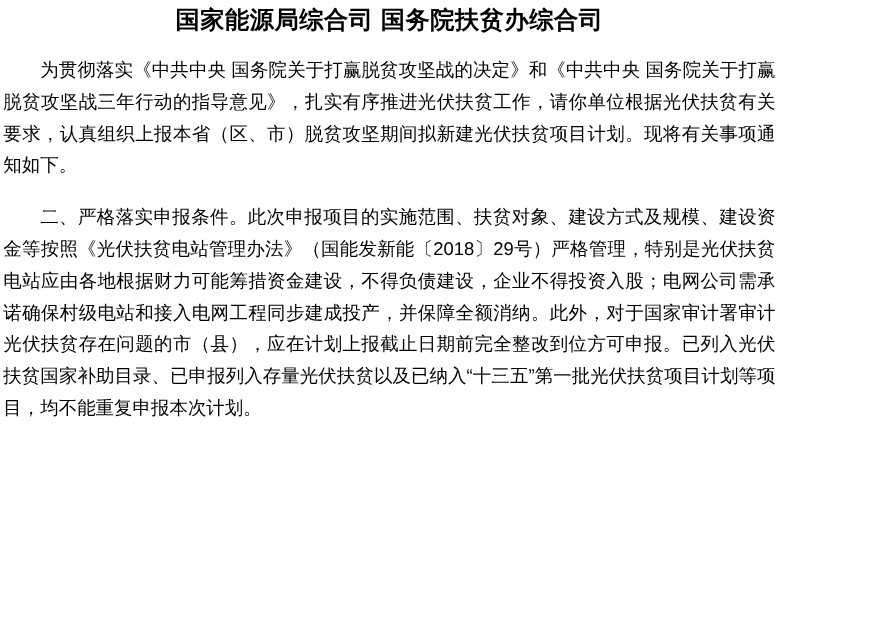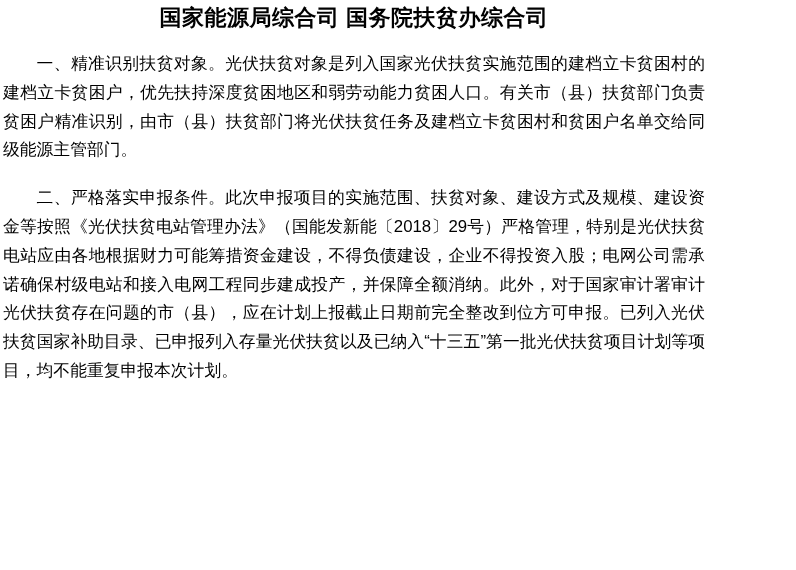--- a/index.html
+++ b/index.html
@@ -55,18 +55,18 @@
 </head>
 <body>
 
 <div class="page">
 
   <div class="doc-title line1">国家能源局综合司 国务院扶贫办综合司</div>
 
 
 
 
+  <p class="para">为贯彻落实《中共中央 国务院关于打赢脱贫攻坚战的决定》和《中共中央 国务院关于打赢脱贫攻坚战三年行动的指导意见》，扎实有序推进光伏扶贫工作，请你单位根据光伏扶贫有关要求，认真组织上报本省（区、市）脱贫攻坚期间拟新建光伏扶贫项目计划。现将有关事项通知如下。</p>
 
-  <p class="para">一、精准识别扶贫对象。光伏扶贫对象是列入国家光伏扶贫实施范围的建档立卡贫困村的建档立卡贫困户，优先扶持深度贫困地区和弱劳动能力贫困人口。有关市（县）扶贫部门负责贫困户精准识别，由市（县）扶贫部门将光伏扶贫任务及建档立卡贫困村和贫困户名单交给同级能源主管部门。</p>
 
   <p class="para">二、严格落实申报条件。此次申报项目的实施范围、扶贫对象、建设方式及规模、建设资金等按照《光伏扶贫电站管理办法》（国能发新能〔2018〕29号）严格管理，特别是光伏扶贫电站应由各地根据财力可能筹措资金建设，不得负债建设，企业不得投资入股；电网公司需承诺确保村级电站和接入电网工程同步建成投产，并保障全额消纳。此外，对于国家审计署审计光伏扶贫存在问题的市（县），应在计划上报截止日期前完全整改到位方可申报。已列入光伏扶贫国家补助目录、已申报列入存量光伏扶贫以及已纳入“十三五”第一批光伏扶贫项目计划等项目，均不能重复申报本次计划。</p>
 
 </div>
 
 </body></html>

